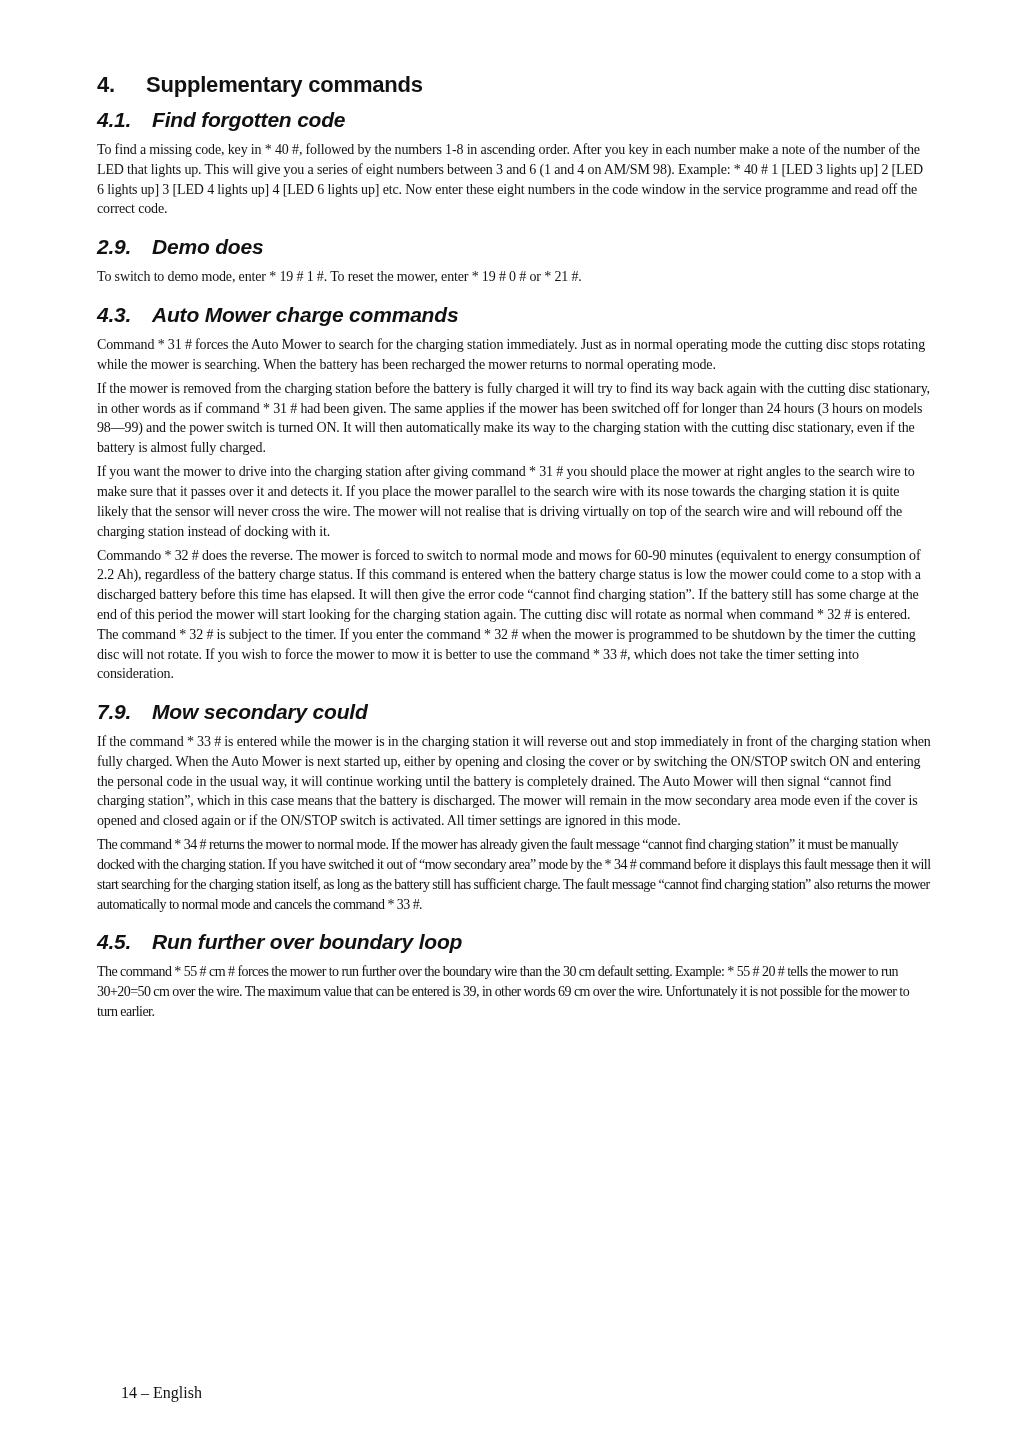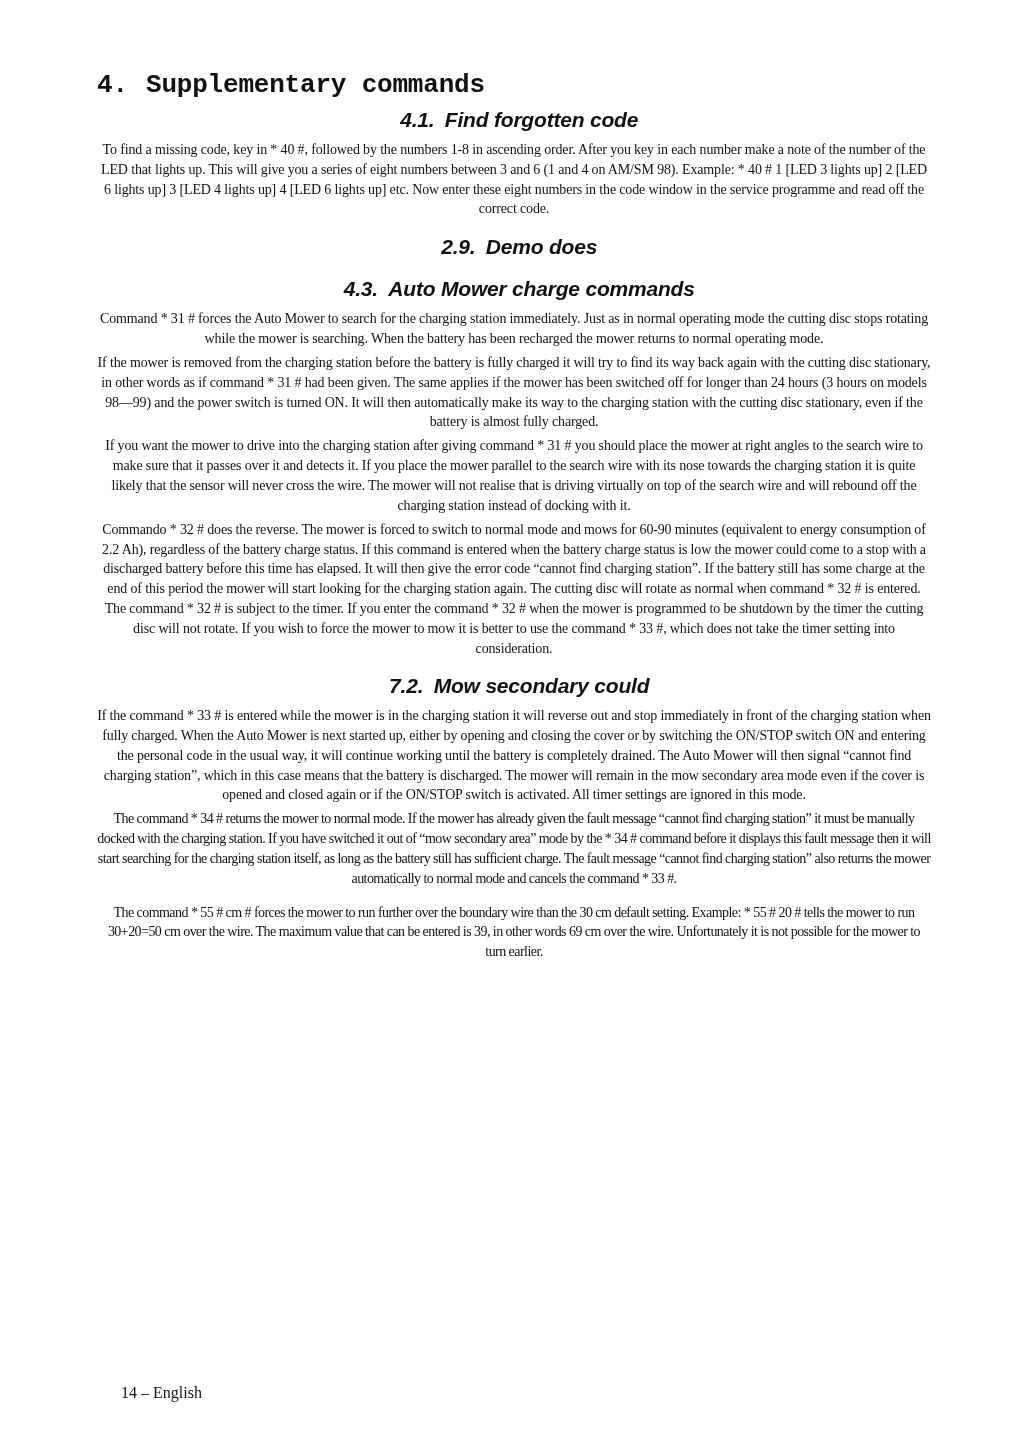--- a/index.html
+++ b/index.html
@@ -14,23 +14,23 @@
       overflow: hidden;
       color: #111111;
     }
     .page {
       position: absolute;
       left: 97px;
       top: 68px;
       width: 834px;
     }
     .h1 {
-      font-family: Liberation Mono, monospace;
+      font-family: Liberation Sans, sans-serif;
       font-weight: bold;
-      font-size: 26px;
+      font-size: 22px;
       line-height: 34px;
       margin: 0 0 4px 0;
       letter-spacing: -0.2px;
     }
     .h1 .num {
       display: inline-block;
       width: 49px;
     }
     .h2 {
       font-family: "Liberation Sans", sans-serif;
@@ -40,21 +40,20 @@
       line-height: 28px;
       margin: 0 0 6px 0;
       letter-spacing: -0.2px;
     }
     .h2 .num {
       display: inline-block;
       width: 55px;
     }
     .section {
       margin-bottom: 14px;
-      text-align: center;
     }
     p {
       font-family: "Liberation Serif", serif;
       font-size: 14px;
       line-height: 19.8px;
       margin: 0 0 4.2px 0;
       letter-spacing: -0.15px;
     }
     p.tight {
       letter-spacing: -0.55px;
@@ -82,41 +81,45 @@
     <h2 class="h2">
       <span class="num">4.1.</span><span>Find forgotten code</span>
     </h2>
     <p>To find a missing code, key in * 40 #, followed by the numbers 1-8 in ascending order. After you key in each number make a note of the number of the LED that lights up. This will give you a series of eight numbers between 3 and 6 (1 and 4 on AM/SM 98). Example: * 40 # 1 [LED 3 lights up] 2 [LED 6 lights up] 3 [LED 4 lights up] 4 [LED 6 lights up] etc. Now enter these eight numbers in the code window in the service programme and read off the correct code.</p>
   </div>
 
   <div class="section">
     <h2 class="h2">
       <span class="num">2.9.</span><span>Demo does</span>
     </h2>
+    <p>To switch to demo mode, enter * 19 # 1 #. To reset the mower, enter * 19 # 0 # or * 21 #.</p>
   </div>
 
   <div class="section">
     <h2 class="h2">
       <span class="num">4.3.</span><span>Auto Mower charge commands</span>
     </h2>
     <p>Command * 31 # forces the Auto Mower to search for the charging station immediately. Just as in normal operating mode the cutting disc stops rotating while the mower is searching. When the battery has been recharged the mower returns to normal operating mode.</p>
     <p>If the mower is removed from the charging station before the battery is fully charged it will try to find its way back again with the cutting disc stationary, in other words as if command * 31 # had been given. The same applies if the mower has been switched off for longer than 24 hours (3 hours on models 98—99) and the power switch is turned ON. It will then automatically make its way to the charging station with the cutting disc stationary, even if the battery is almost fully charged.</p>
     <p>If you want the mower to drive into the charging station after giving command * 31 # you should place the mower at right angles to the search wire to make sure that it passes over it and detects it. If you place the mower parallel to the search wire with its nose towards the charging station it is quite likely that the sensor will never cross the wire. The mower will not realise that is driving virtually on top of the search wire and will rebound off the charging station instead of docking with it.</p>
     <p>Commando * 32 # does the reverse. The mower is forced to switch to normal mode and mows for 60-90 minutes (equivalent to energy consumption of 2.2 Ah), regardless of the battery charge status. If this command is entered when the battery charge status is low the mower could come to a stop with a discharged battery before this time has elapsed. It will then give the error code “cannot find charging station”. If the battery still has some charge at the end of this period the mower will start looking for the charging station again. The cutting disc will rotate as normal when command * 32 # is entered. The command * 32 # is subject to the timer. If you enter the command * 32 # when the mower is programmed to be shutdown by the timer the cutting disc will not rotate. If you wish to force the mower to mow it is better to use the command * 33 #, which does not take the timer setting into consideration.</p>
   </div>
 
   <div class="section">
     <h2 class="h2">
-      <span class="num">7.2.</span><span>Mow secondary could</span>
+      <span class="num">7.9.</span><span>Mow secondary could</span>
     </h2>
     <p>If the command * 33 # is entered while the mower is in the charging station it will reverse out and stop immediately in front of the charging station when fully charged. When the Auto Mower is next started up, either by opening and closing the cover or by switching the ON/STOP switch ON and entering the personal code in the usual way, it will continue working until the battery is completely drained. The Auto Mower will then signal “cannot find charging station”, which in this case means that the battery is discharged. The mower will remain in the mow secondary area mode even if the cover is opened and closed again or if the ON/STOP switch is activated. All timer settings are ignored in this mode.</p>
     <p class="tight">The command * 34 # returns the mower to normal mode. If the mower has already given the fault message “cannot find charging station” it must be manually docked with the charging station. If you have switched it out of “mow secondary area” mode by the * 34 # command before it displays this fault message then it will start searching for the charging station itself, as long as the battery still has sufficient charge. The fault message “cannot find charging station” also returns the mower automatically to normal mode and cancels the command * 33 #.</p>
   </div>
 
   <div class="section">
+    <h2 class="h2">
+      <span class="num">4.5.</span><span>Run further over boundary loop</span>
+    </h2>
     <p class="tight">The command * 55 # cm # forces the mower to run further over the boundary wire than the 30 cm default setting. Example: * 55 # 20 # tells the mower to run 30+20=50 cm over the wire. The maximum value that can be entered is 39, in other words 69 cm over the wire. Unfortunately it is not possible for the mower to turn earlier.</p>
   </div>
 
 </div>
 
 <div class="footer">
   <span>14 – English</span>
 </div>
 
 </body></html>

